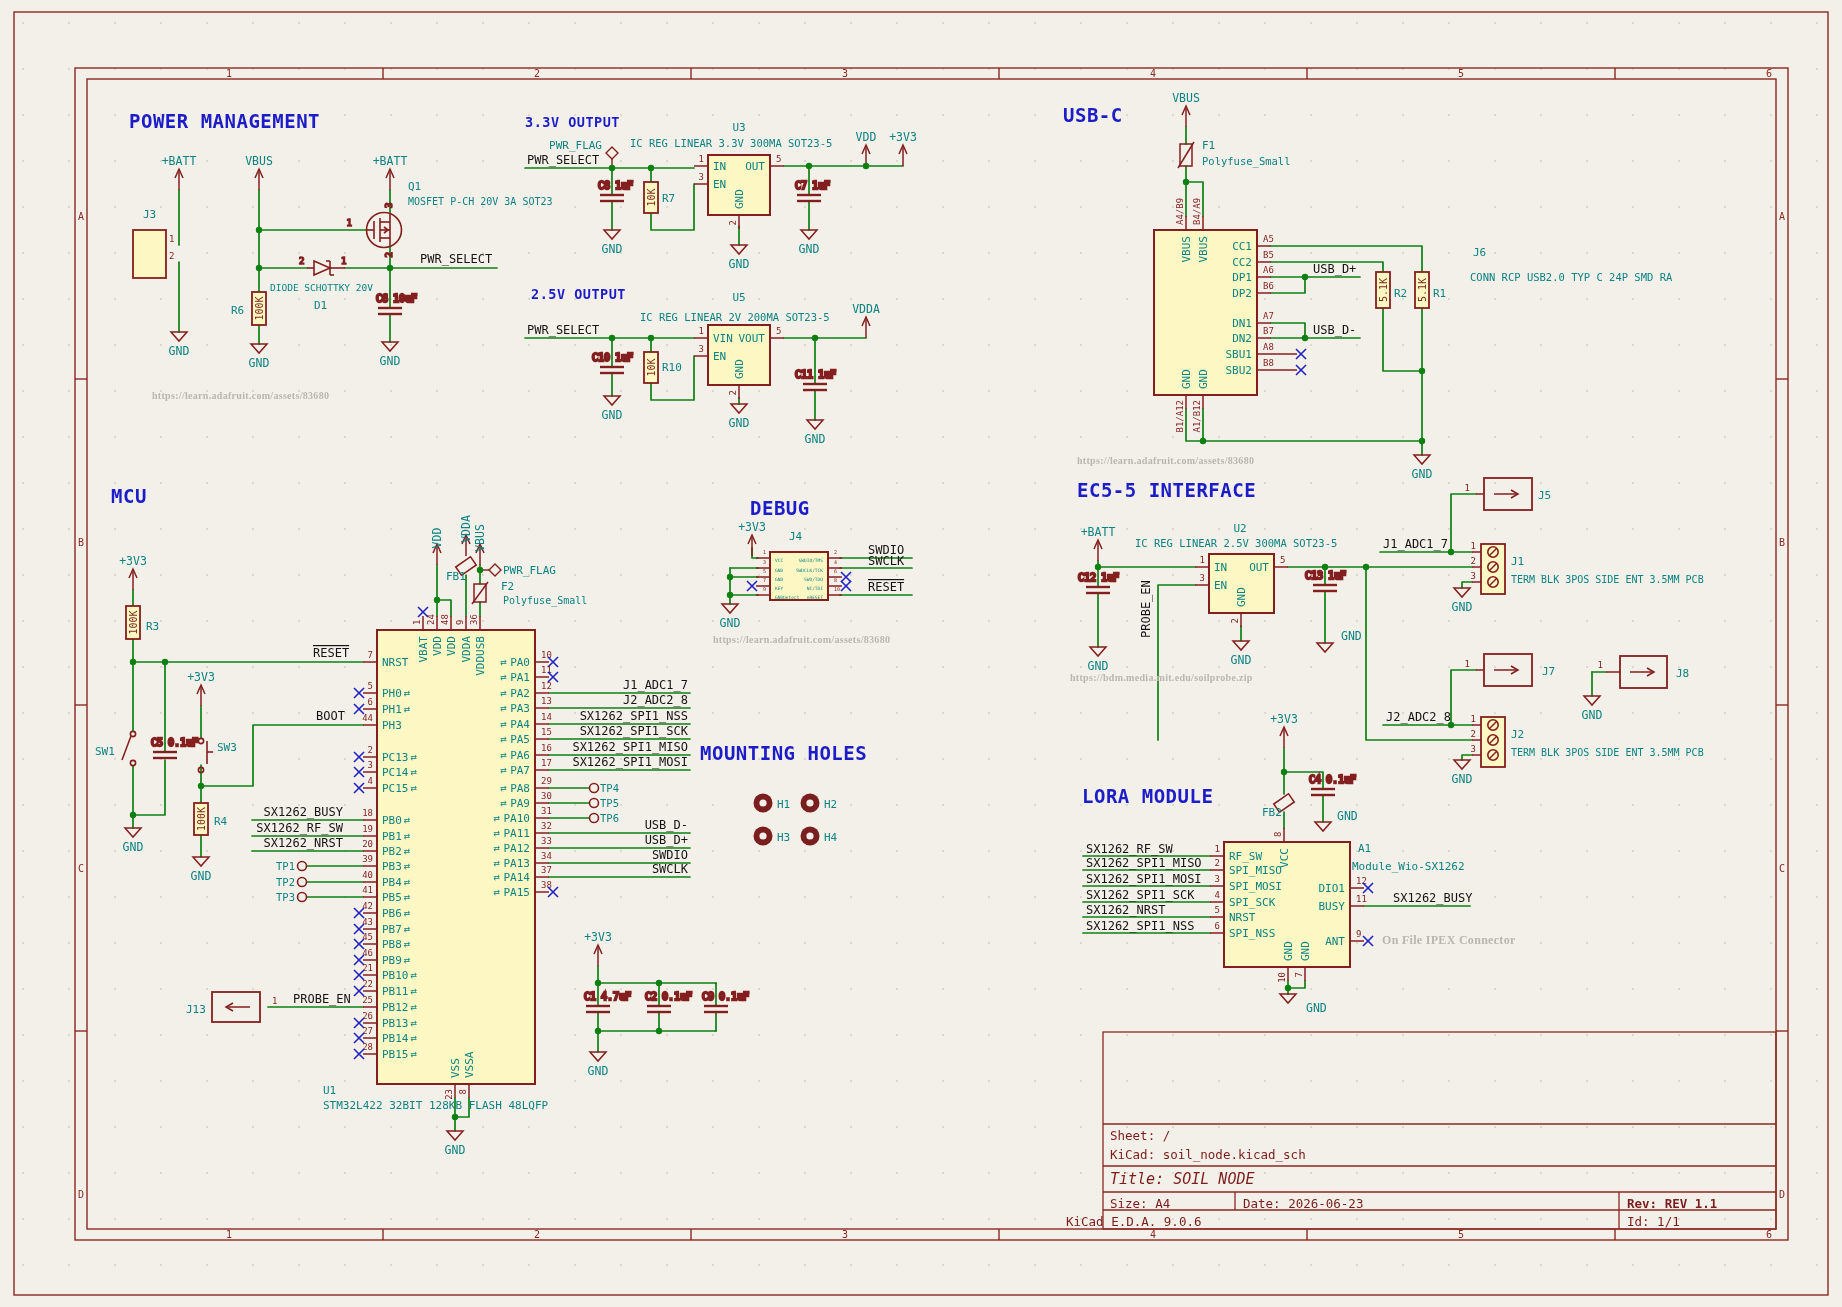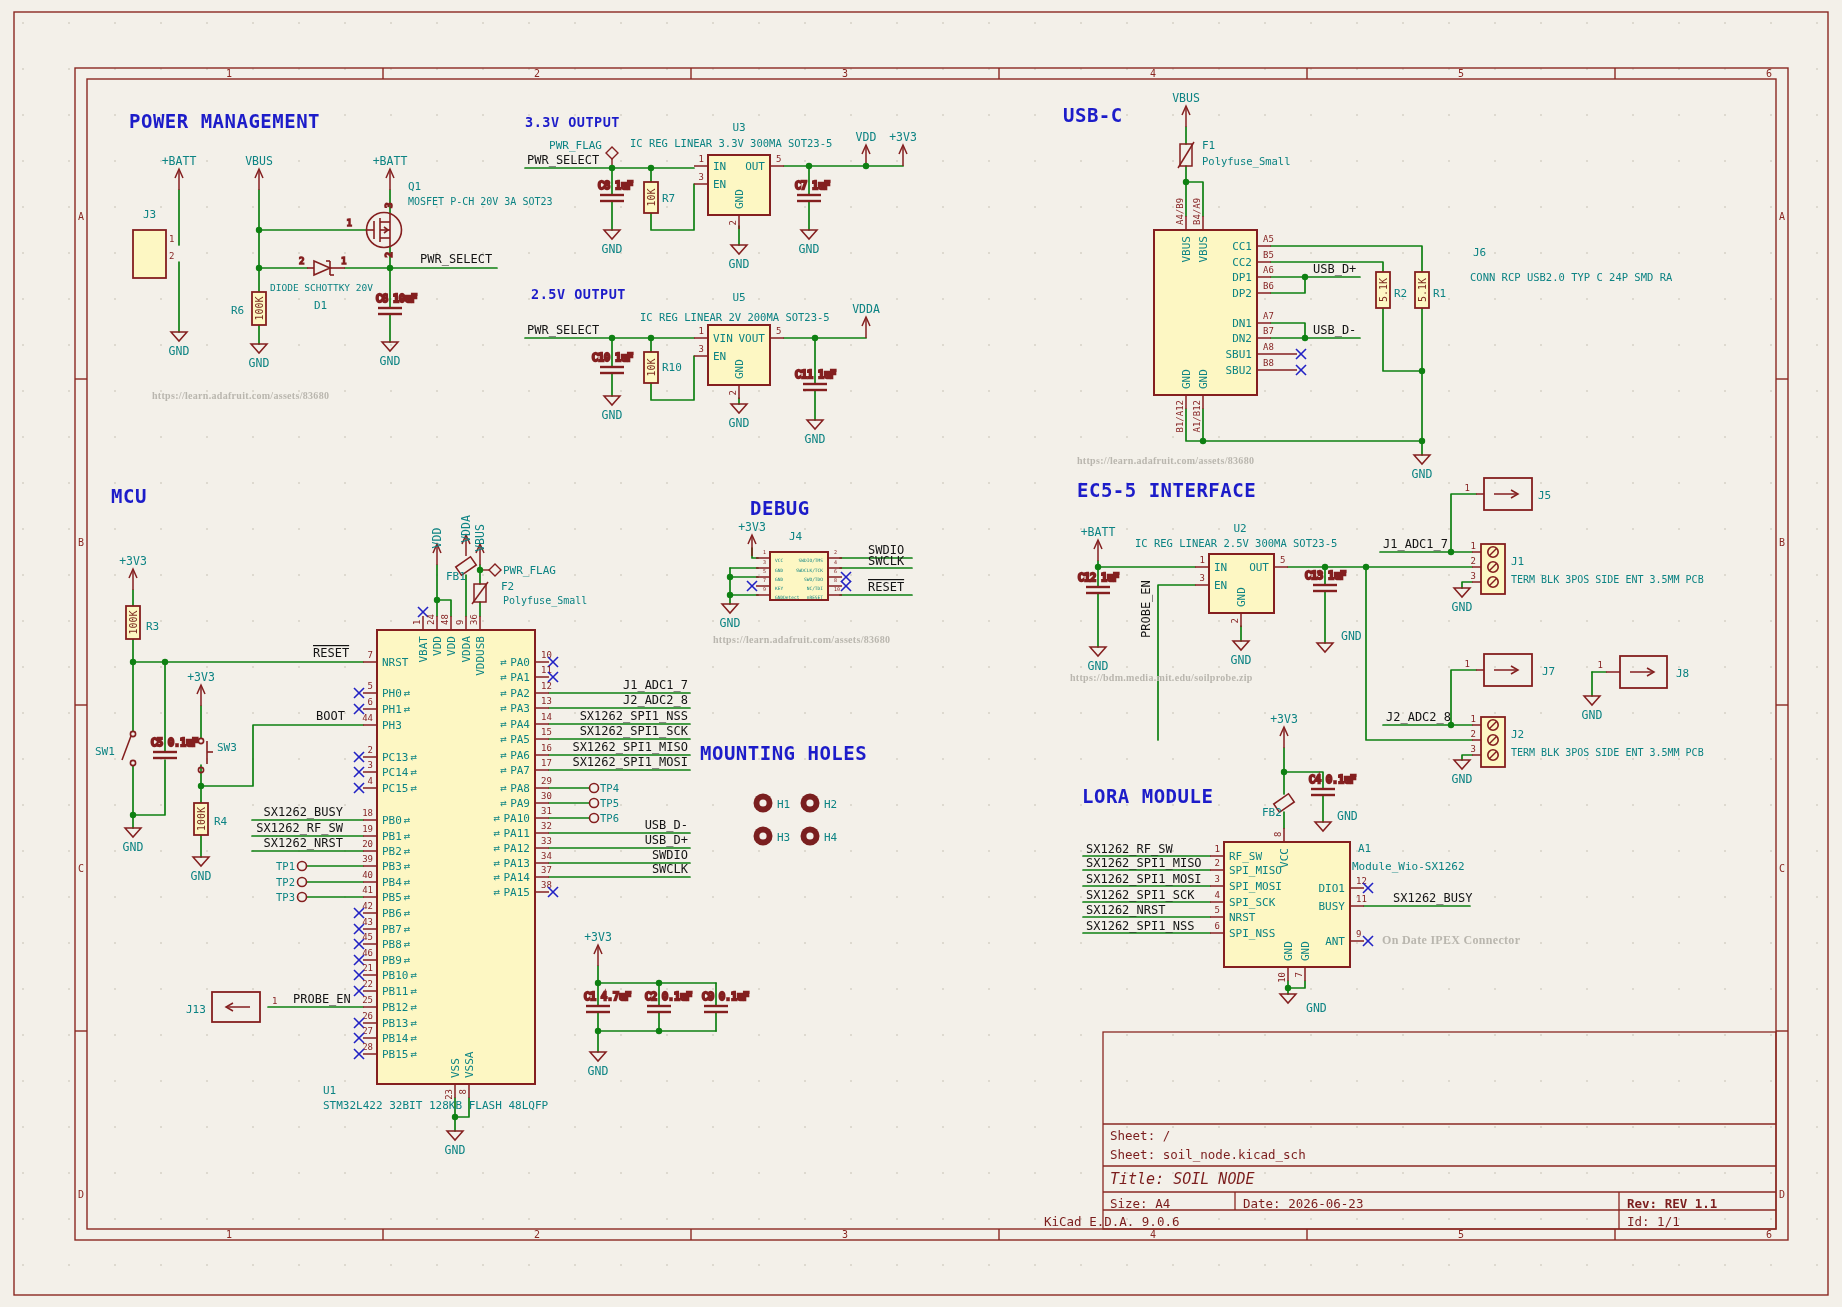--- a/index.html
+++ b/index.html
@@ -1195,24 +1195,24 @@
     <span class="ttl" style="left:111px;top:485px">MCU</span>
     <span class="ttl" style="left:750px;top:497px">DEBUG</span>
     <span class="ttl" style="left:700px;top:742px">MOUNTING HOLES</span>
     <span class="ttl" style="left:1077px;top:479px">EC5-5 INTERFACE</span>
     <span class="ttl" style="left:1082px;top:785px">LORA MODULE</span>
 
     <span class="wm" style="left:152px;top:390px">https://learn.adafruit.com/assets/83680</span>
     <span class="wm" style="left:1077px;top:455px">https://learn.adafruit.com/assets/83680</span>
     <span class="wm" style="left:713px;top:634px">https://learn.adafruit.com/assets/83680</span>
     <span class="wm" style="left:1070px;top:672px">https://bdm.media.mit.edu/soilprobe.zip</span>
-    <span class="wm big" style="left:1382px;top:933px">On Date IPEX Connector</span>
+    <span class="wm big" style="left:1382px;top:933px">On File IPEX Connector</span>
 
     <span class="tb" style="left:1110px;top:1128px">Sheet: /</span>
-    <span class="tb" style="left:1110px;top:1147px">Sheet: soil_node.kicad_sch</span>
+    <span class="tb" style="left:1110px;top:1147px">KiCad: soil_node.kicad_sch</span>
     <span class="tb big" style="left:1110px;top:1170px">Title: SOIL NODE</span>
     <span class="tb" style="left:1110px;top:1196px">Size: A4</span>
     <span class="tb" style="left:1243px;top:1196px">Date: 2026-06-23</span>
     <span class="tb bold" style="left:1627px;top:1196px">Rev: REV 1.1</span>
-    <span class="tb" style="left:1044px;top:1214px">KiCad E.D.A. 9.0.6</span>
+    <span class="tb" style="left:1066px;top:1214px">KiCad E.D.A. 9.0.6</span>
     <span class="tb" style="left:1627px;top:1214px">Id: 1/1</span>
   </div>
 </div>
 
 </body></html>

